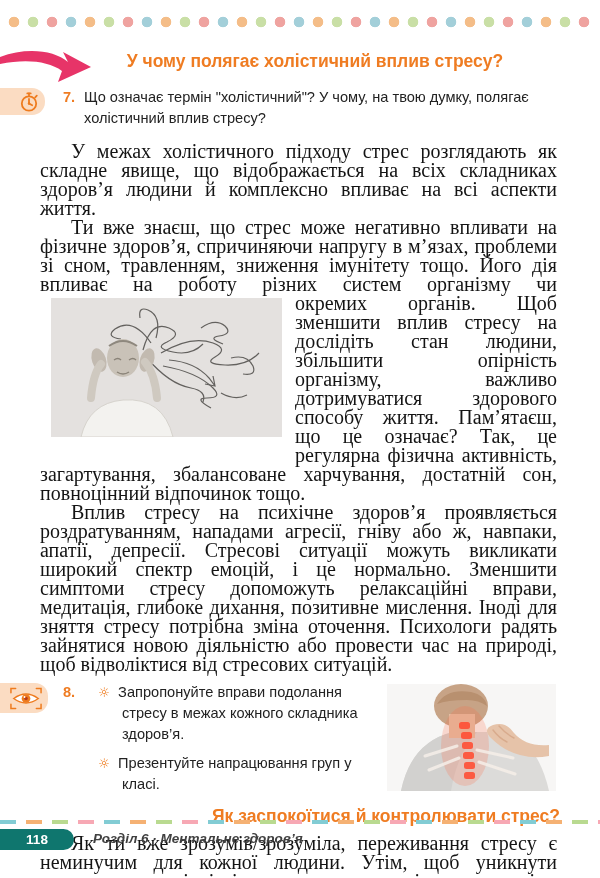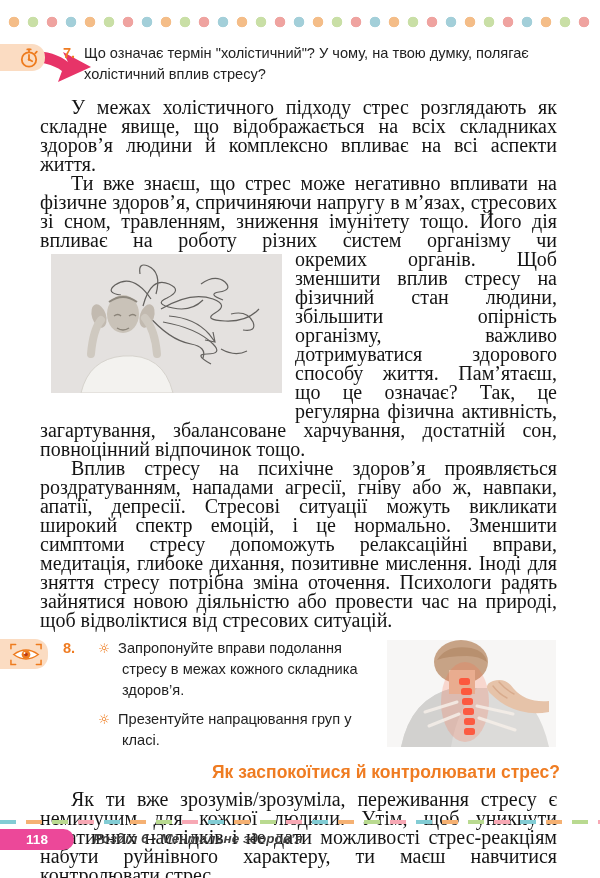--- a/index.html
+++ b/index.html
@@ -85,40 +85,41 @@
   .dashline{
     height:4px;width:100%;
     background:repeating-linear-gradient(90deg,
       #82ccd4 0 16px, rgba(0,0,0,0) 16px 26px,
       #f5b173 26px 42px, rgba(0,0,0,0) 42px 52px,
       #b9da90 52px 68px, rgba(0,0,0,0) 68px 78px,
       #f7a8b4 78px 94px, rgba(0,0,0,0) 94px 104px);
   }
   .page-badge{
     position:absolute;left:0;top:9px;width:74px;height:21px;
-    background:#ec4899;border-radius:0 12px 12px 0;
+    background:#0f766e;border-radius:0 12px 12px 0;
     color:#ffffff;font-weight:bold;font-size:13.5px;
     display:flex;align-items:center;justify-content:center;
   }
   .chapter{
     position:absolute;left:93px;top:11px;
     color:#404040;font-style:italic;font-weight:bold;font-size:13.5px;
   }
 </style>
 </head>
 <body>
 
 <div class="page">
 
   <div class="dots"></div>
 
   <svg class="arrow" viewBox="0 0 92 42">
     <path d="M0 11 C 26 1, 54 4, 68 16 L 63 6 L 91 21 L 58 36 L 62 25 C 48 15, 26 13, 0 18 Z" fill="#e73468"></path>
   </svg>
 
+  <h1 class="section">У чому полягає холістичний вплив стресу?</h1>
 
   <div class="task task7">
     <div class="tab tab7">
       <svg width="24" height="24" viewBox="0 0 24 24">
         <g fill="none" stroke="#ee7b1e" stroke-width="1.8" stroke-linecap="round">
           <circle cx="12" cy="13.5" r="7.2"></circle>
           <path d="M12 13.5 L12 9"></path>
           <path d="M12 13.5 L15.2 15.2"></path>
           <path d="M10.3 3.4 h3.4"></path>
           <path d="M12 3.4 v2.2"></path>
@@ -126,21 +127,21 @@
         </g>
         <circle cx="12" cy="13.5" r="1.2" fill="#ee7b1e"></circle>
       </svg>
     </div>
     <span class="task-num">7.</span>
     <p class="task-text" style="margin:0">Що означає термін "холістичний"? У чому, на твою думку, полягає холістичний вплив стресу?</p>
   </div>
 
   <div class="bodytext">
     <p class="para indent">У межах холістичного підходу стрес розглядають як складне явище, що відображається на всіх складниках здоров’я людини й комплексно впливає на всі аспекти життя.</p>
-    <p class="para indent just-last">Ти вже знаєш, що стрес може негативно впливати на фізичне здоров’я, спричиняючи напругу в м’язах, стресових зі сном, травленням, зниження імунітету тощо. Його дія впливає на роботу різних систем організму чи</p>
+    <p class="para indent just-last">Ти вже знаєш, що стрес може негативно впливати на фізичне здоров’я, спричиняючи напругу в м’язах, проблеми зі сном, травленням, зниження імунітету тощо. Його дія впливає на роботу різних систем організму чи</p>
     <div>
       <div class="photo1">
         <svg viewBox="0 0 231 139" width="231" height="139">
           <rect width="231" height="139" fill="#e9e7e4"></rect>
           <rect width="231" height="139" fill="#dcdad6" opacity="0.4"></rect>
           <g fill="none" stroke="#4d4b48" stroke-width="1.2" opacity="0.85">
             <path d="M92 52 q8 -30 26 -22 q14 6 -2 14 q-14 6 6 10 q18 4 30 -8"></path>
             <path d="M100 45 q-18 -26 -36 -14 q-10 8 6 10"></path>
             <path d="M110 55 q30 -18 52 -10 q16 6 2 14 q-12 7 10 8 q22 1 34 -12"></path>
             <path d="M112 68 q34 6 50 22 q10 10 -6 10 q-14 0 4 10"></path>
@@ -156,21 +157,21 @@
             <ellipse cx="72" cy="60" rx="16" ry="19" fill="#c9c2b8"></ellipse>
             <path d="M58 48 q14 -10 28 0" fill="none" stroke="#8e887e" stroke-width="2"></path>
             <path d="M63 62 q4 -3 7 0 M78 62 q4 -3 7 0" fill="none" stroke="#8a8378" stroke-width="1.4"></path>
             <path d="M66 74 q6 4 12 0" fill="none" stroke="#8a8378" stroke-width="1.4"></path>
             <ellipse cx="48" cy="62" rx="7" ry="12" fill="#c2bab0" transform="rotate(-18 48 62)"></ellipse>
             <ellipse cx="96" cy="62" rx="7" ry="12" fill="#c2bab0" transform="rotate(18 96 62)"></ellipse>
             <path d="M40 100 q2 -24 10 -34 M106 100 q-2 -24 -12 -36" fill="none" stroke="#cfc9c0" stroke-width="8" stroke-linecap="round"></path>
           </g>
         </svg>
       </div>
-      <p class="para">окремих органів. Щоб зменшити вплив стресу на фізичний стан людини, збільшити опірність організму, важливо дотримуватися здорового способу життя. Пам’ятаєш, що це означає? Так, це регулярна фізична активність, загартування, збалансоване харчування, достатній сон, повноцінний відпочинок тощо.</p>
+      <p class="para">окремих органів. Щоб зменшити вплив стресу на дослідіть стан людини, збільшити опірність організму, важливо дотримуватися здорового способу життя. Пам’ятаєш, що це означає? Так, це регулярна фізична активність, загартування, збалансоване харчування, достатній сон, повноцінний відпочинок тощо.</p>
       <p class="para indent">Вплив стресу на психічне здоров’я проявляється роздратуванням, нападами агресії, гніву або ж, навпаки, апатії, депресії. Стресові ситуації можуть викликати широкий спектр емоцій, і це нормально. Зменшити симптоми стресу допоможуть релаксаційні вправи, медитація, глибоке дихання, позитивне мислення. Іноді для зняття стресу потрібна зміна оточення. Психологи радять зайнятися новою діяльністю або провести час на природі, щоб відволіктися від стресових ситуацій.</p>
     </div>
   </div>
 
   <div class="task task8">
     <div class="tab tab8">
       <svg width="32" height="23" viewBox="0 0 34 24">
         <g fill="none" stroke="#ee7b1e" stroke-width="1.6" stroke-linecap="round">
           <path d="M1 6 V1.5 H6"></path>
           <path d="M28 1.5 H33 V6"></path>

